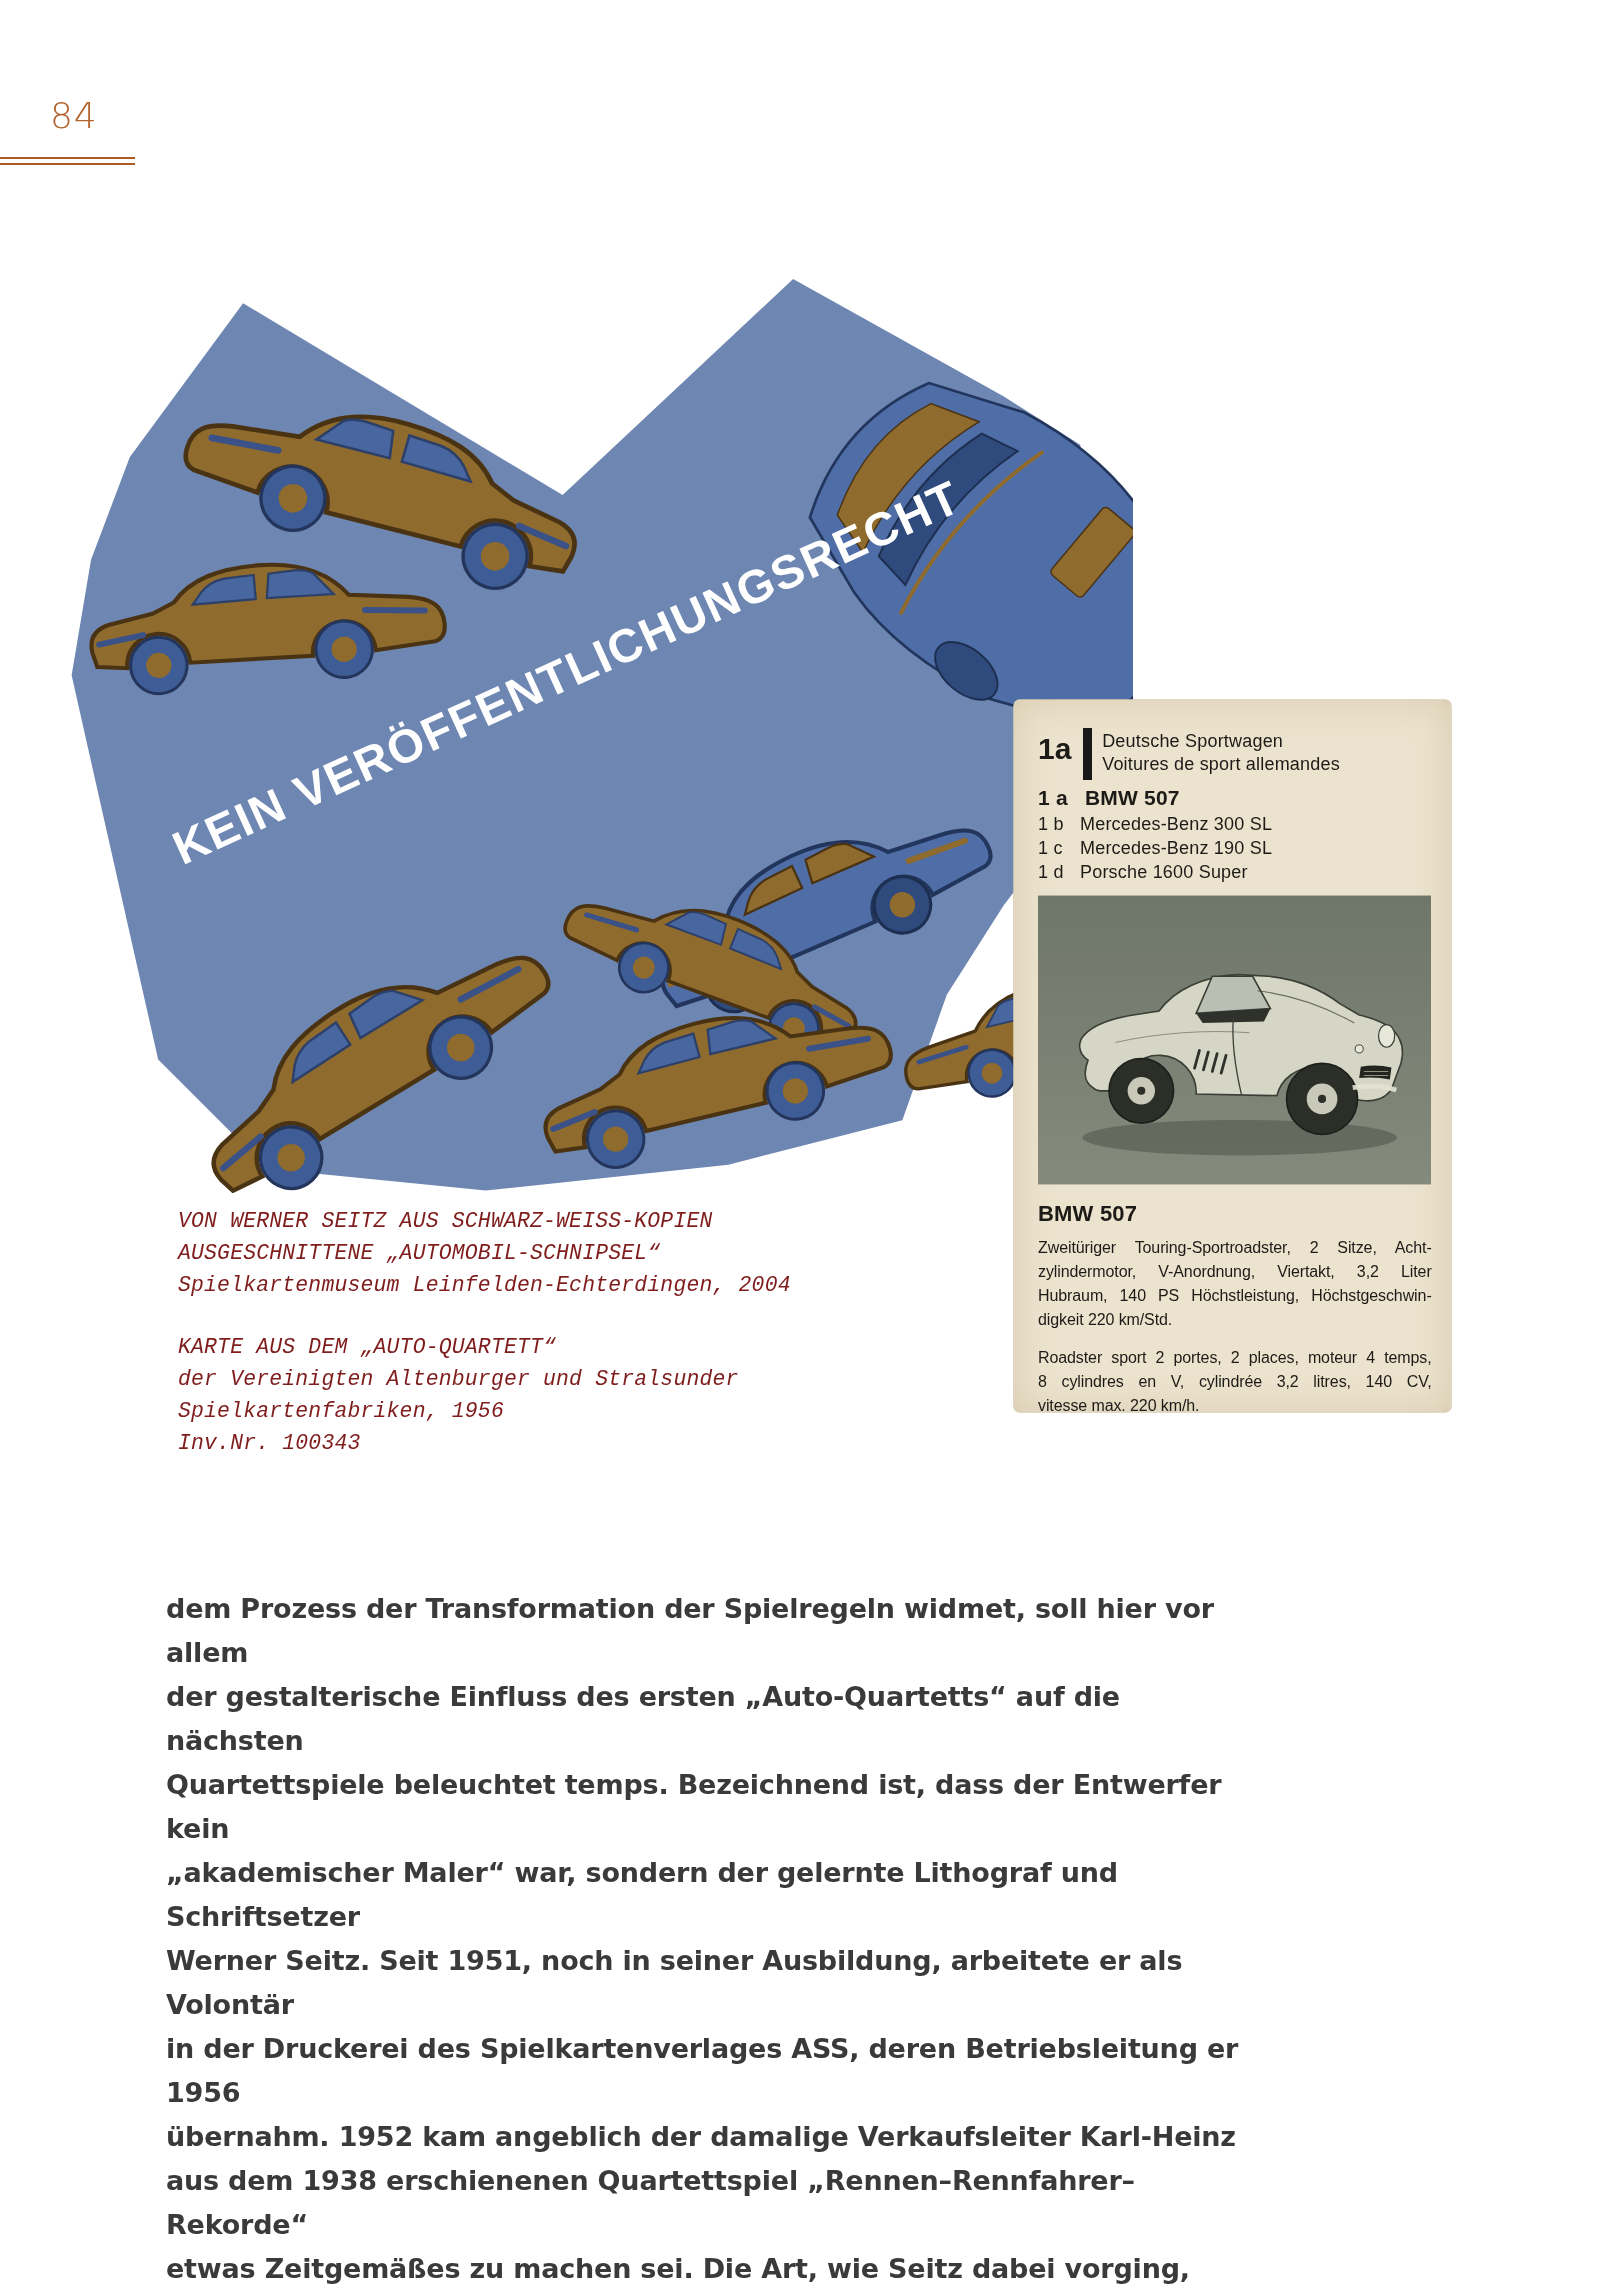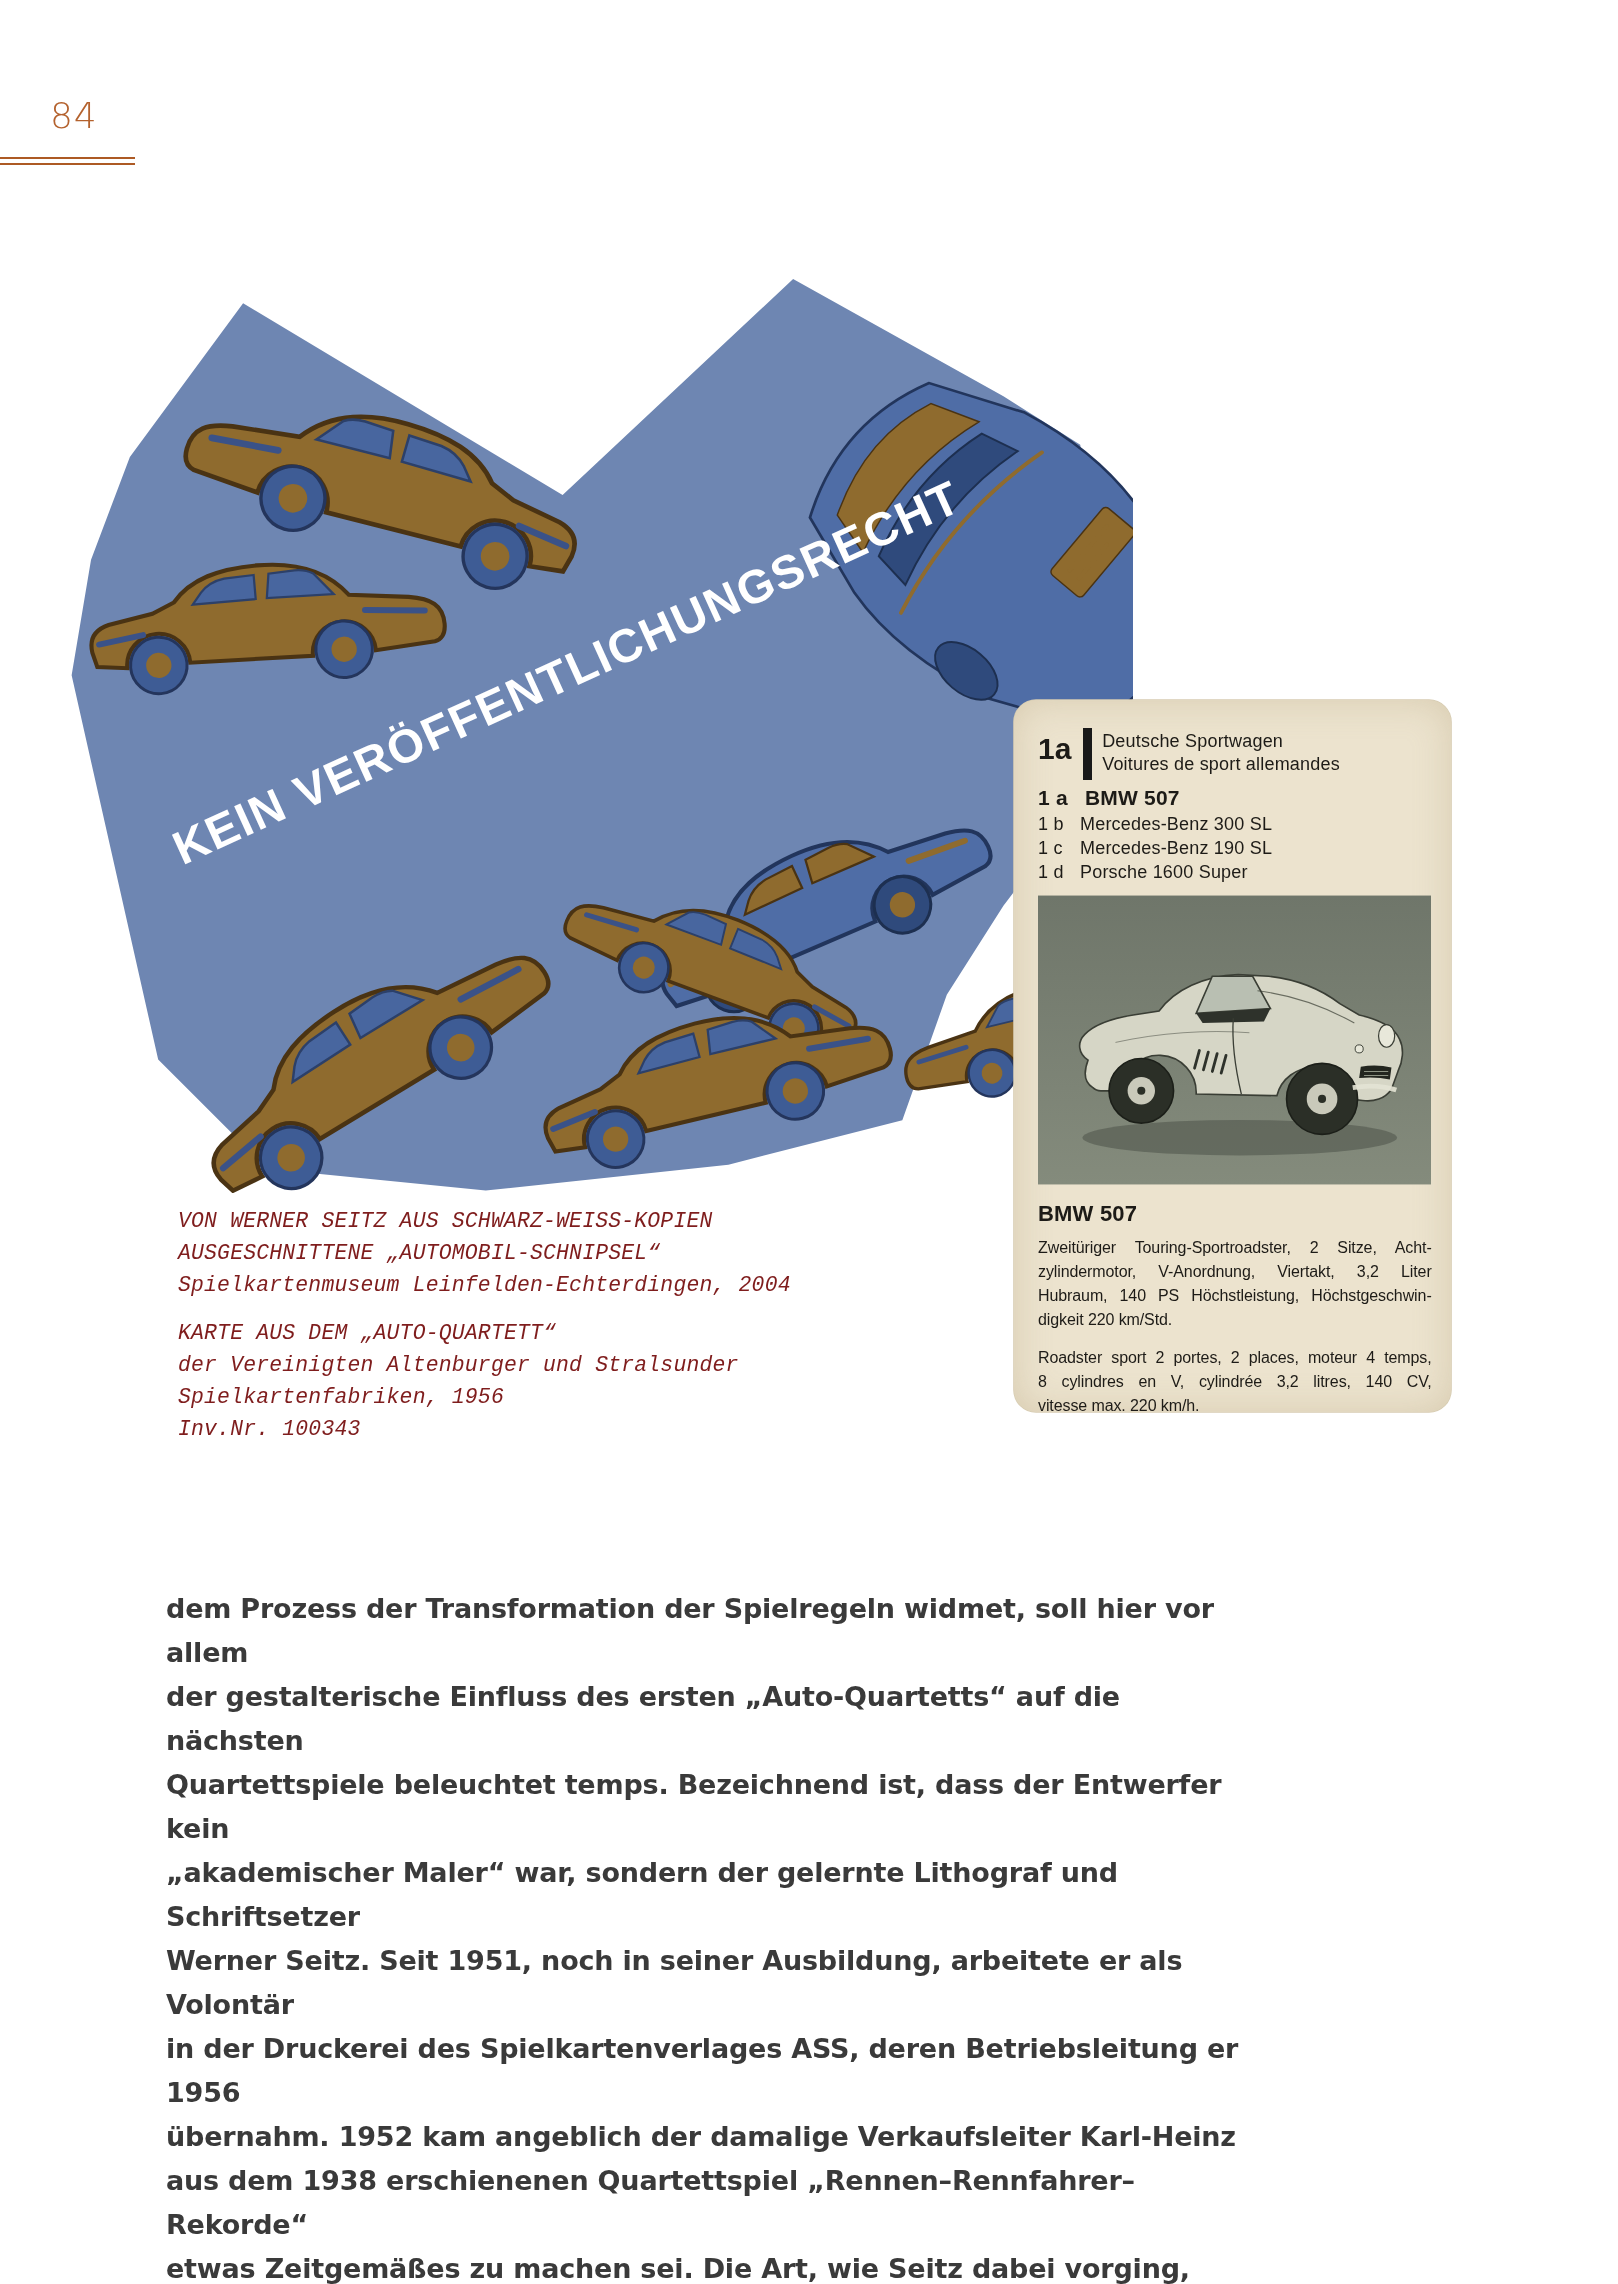--- a/index.html
+++ b/index.html
@@ -22,21 +22,21 @@
   .car-blue .body{fill:#4f6da6;stroke:#22355c;stroke-width:1.1;}
   .car-blue .win{fill:#8f6b2e;stroke:#4a3313;stroke-width:.6;}
   .car-blue .wheel{fill:#2f4a7c;stroke:#1d2f50;stroke-width:.8;}
   .car-blue .hub{fill:#8f6b2e;}
   .car-blue .trim{stroke:#8f6b2e;stroke-width:1.6;fill:none;stroke-linecap:round;}
   .wm{font-family:"Liberation Sans",sans-serif;font-weight:bold;fill:#ffffff;
       font-size:58px;letter-spacing:2px;}
 
   
   .card{position:absolute;left:1014px;top:700px;width:437px;height:712px;
-        background:#ece3ce;border-radius:22px;box-sizing:border-box;
+        background:#ece3ce;border-radius:6px;box-sizing:border-box;
         padding:27.5px 19.4px 0 24px;color:#1d1b17;font-family:"Liberation Sans",sans-serif;
         box-shadow:inset 0 0 37px rgba(170,148,105,.30), 0 0 0 0.8px #d7ccb2;}
   .card-header{display:flex;align-items:flex-start;}
   .card-index{font-size:30px;font-weight:bold;line-height:1;margin-top:6.5px;}
   .card-bar{width:9px;height:52px;background:#191919;margin:0 10.5px 0 11.3px;}
   .card-cat{font-size:18px;font-weight:500;line-height:23.5px;margin-top:2.4px;letter-spacing:0.2px;}
   .card-list{margin-top:3px;}
   .card-row{display:flex;font-size:18px;font-weight:500;line-height:24px;letter-spacing:0.2px;}
   .card-row .k{width:42px;}
   .card-row.lead{font-size:21px;font-weight:bold;line-height:29px;}
@@ -45,21 +45,21 @@
   .card-photo svg{display:block;width:100%;height:100%;}
   .card-title{font-size:22px;font-weight:bold;margin-top:16px;letter-spacing:0.2px;}
   .card-desc{margin-top:9.7px;font-size:16px;font-weight:500;line-height:24px;letter-spacing:-0.1px;}
   .card-desc.fr{margin-top:13.8px;}
   .jl{text-align:justify;text-align-last:justify;}
 
   
   .caption{position:absolute;left:178px;top:1205px;width:825px;
            font-style:italic;font-weight:300;color:#7f1d1d;font-family:Liberation Mono, monospace;}
   .cap-line{font-size:21.4px;line-height:32px;letter-spacing:0.2px;}
-  .cap-block2{margin-top:16px;}
+  .cap-block2{margin-top:30px;}
 
   
   .bodytext{position:absolute;left:166px;top:1587px;width:1100px;color:#3a3a3a;}
   .body-line{font-size:27px;font-weight:700;line-height:44px;letter-spacing:-0.2px;}
 </style>
 </head>
 <body>
 
 <div id="page">
 

